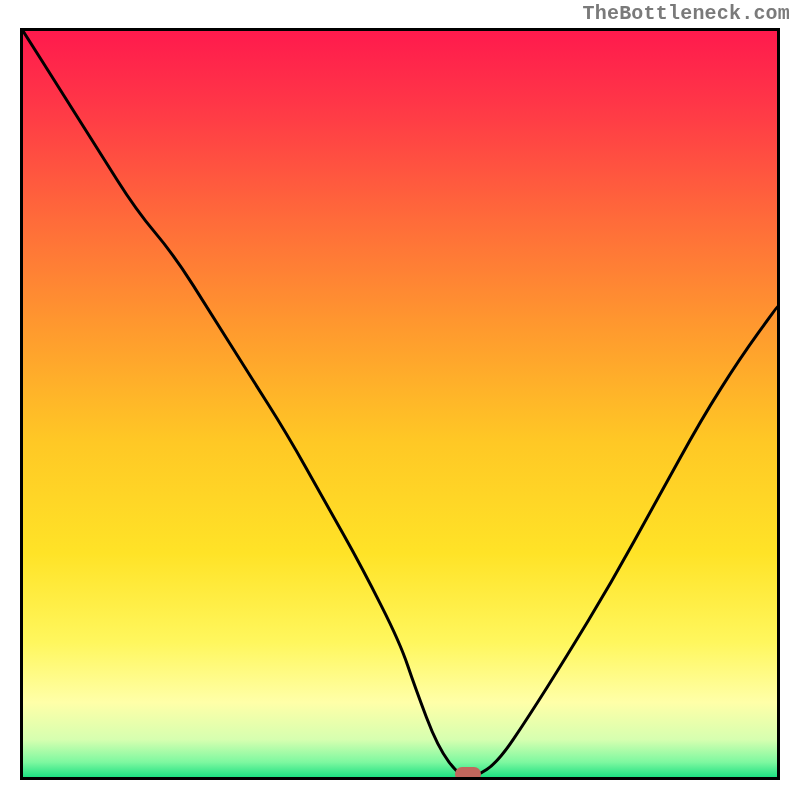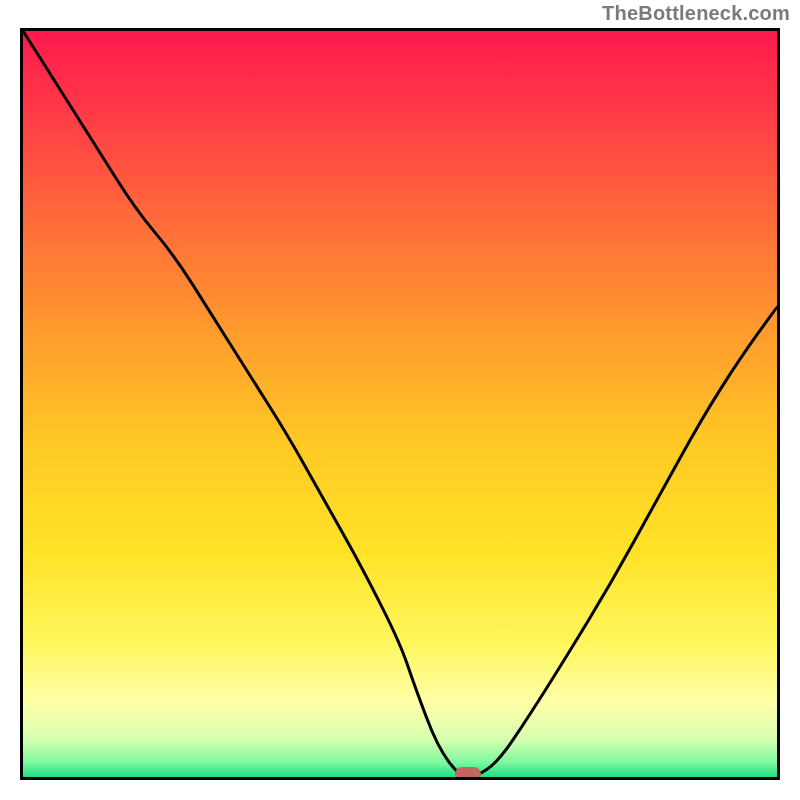--- a/index.html
+++ b/index.html
@@ -8,20 +8,21 @@
     width: 800px;
     height: 800px;
     background: #ffffff;
     font-family: Arial, Helvetica, sans-serif;
     overflow: hidden;
   }
   .container {
     position: relative;
     width: 800px;
     height: 800px;
+    font-family: Liberation Mono, monospace;
   }
   .watermark {
     position: absolute;
     top: 2px;
     right: 10px;
     font-size: 20px;
     font-weight: bold;
     color: #7a7a7a;
     z-index: 10;
     letter-spacing: 0.2px;

